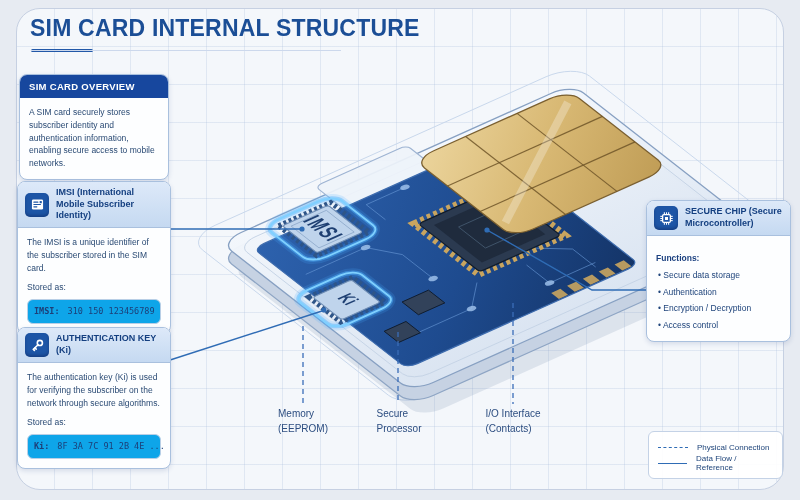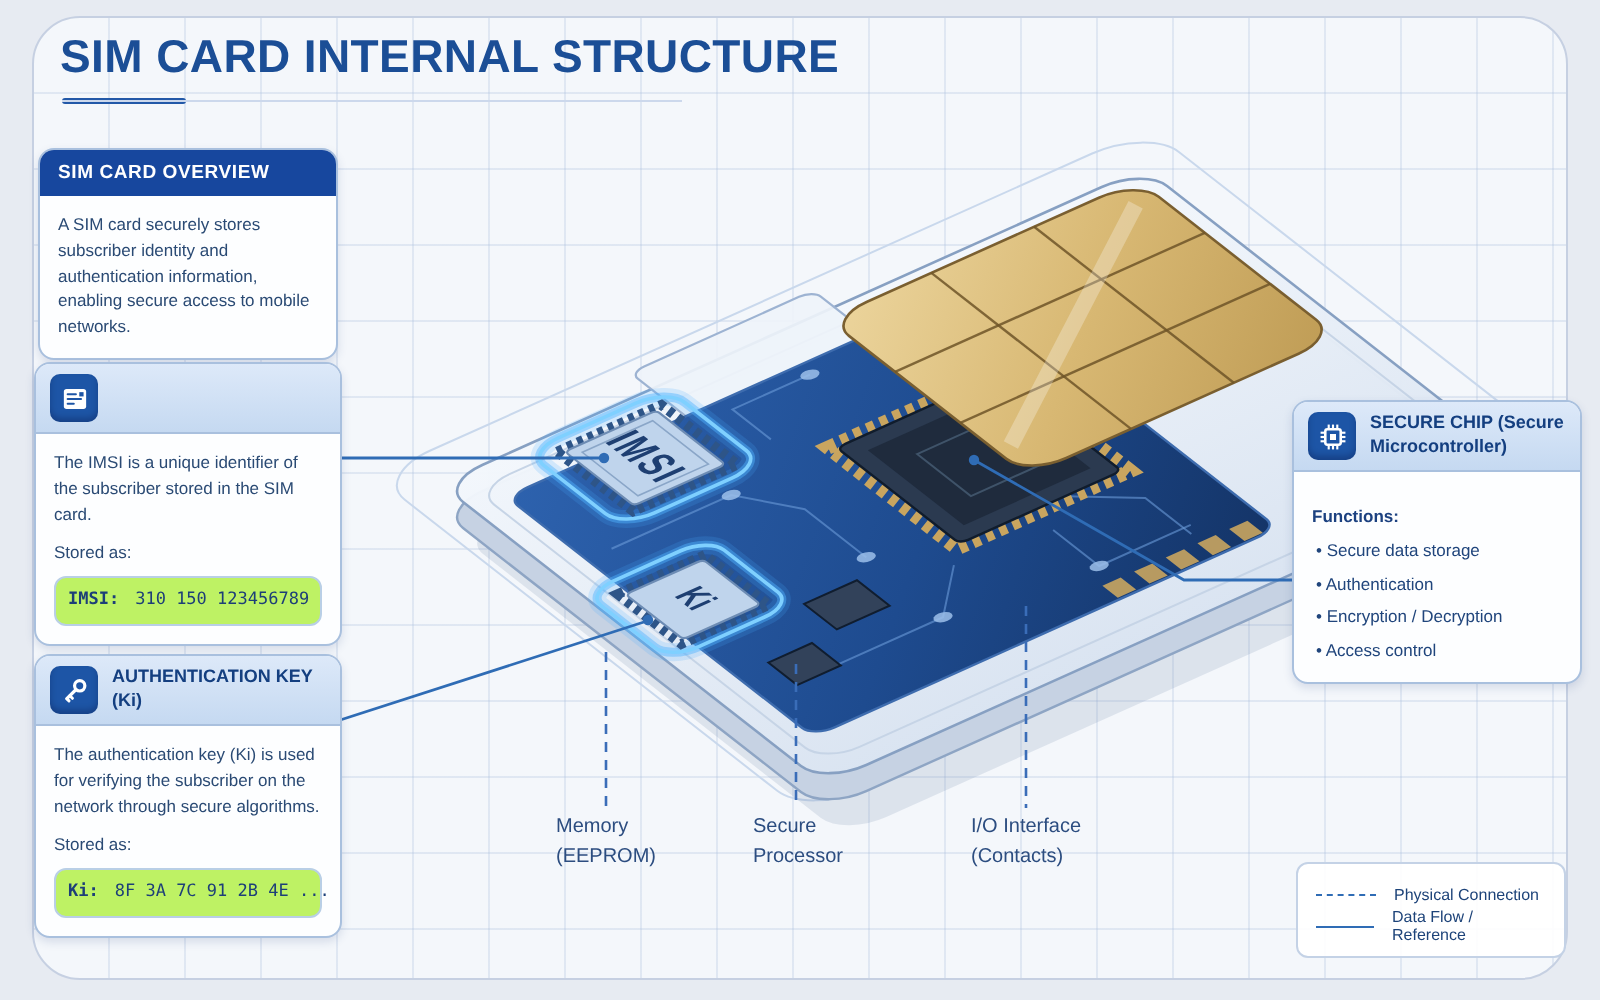--- a/index.html
+++ b/index.html
@@ -38,21 +38,21 @@
   }
   .icon-tile{
     width:24px;height:24px;min-width:24px;background:#1d55a6;border-radius:5px;
     display:flex;align-items:center;justify-content:center;
     box-shadow:inset 0 -2px 3px rgba(0,0,40,.25);
   }
   .callout-title{font-size:9px;font-weight:bold;color:#143f80;line-height:1.3;}
   .callout-body{padding:8px 9px 9px;font-size:8.5px;color:#2a4a74;line-height:1.5;}
   .stored-label{margin-top:7px;}
   .code-box{
-    margin-top:5px;border:1px solid #b9cfe6;background:#bef264;border-radius:6px;
+    margin-top:5px;border:1px solid #b9cfe6;background:#0ea5e9;border-radius:6px;
     padding:5px 6px;font-family:"DejaVu Sans Mono",monospace;font-size:8.5px;
     color:#1d3f78;display:flex;gap:8px;white-space:nowrap;
   }
   .code-label{font-weight:bold;}
   .func-label{font-weight:bold;margin-top:8px;color:#1c4180;}
   .func-item{margin-top:4px;color:#20457c;padding-left:2px;}
   .func-item::before{content:"•  ";}
 
   .comp-label{
     position:absolute;transform:translateX(-50%);text-align:left;
@@ -217,20 +217,21 @@
       <svg width="15" height="15" viewBox="0 0 14 14">
         <rect x="1.8" y="2.3" width="10.4" height="9.4" rx="1.3" fill="#fff"></rect>
         <g stroke="#1d55a6" stroke-width="1" stroke-linecap="round">
           <line x1="3.6" y1="4.8" x2="7.4" y2="4.8"></line>
           <line x1="3.6" y1="7" x2="9.8" y2="7"></line>
           <line x1="3.6" y1="9.2" x2="6.4" y2="9.2"></line>
         </g>
         <rect x="9" y="3.8" width="2" height="2" fill="#1d55a6"></rect>
       </svg>
     </span>
+    <span class="callout-title">IMSI (International Mobile Subscriber Identity)</span>
   </div>
   <div class="callout-body">
     <div>The IMSI is a unique identifier of the subscriber stored in the SIM card.</div>
     <div class="stored-label">Stored as:</div>
     <div class="code-box">
       <span class="code-label">IMSI:</span>
       <span>310 150 123456789</span>
     </div>
   </div>
 </div>

